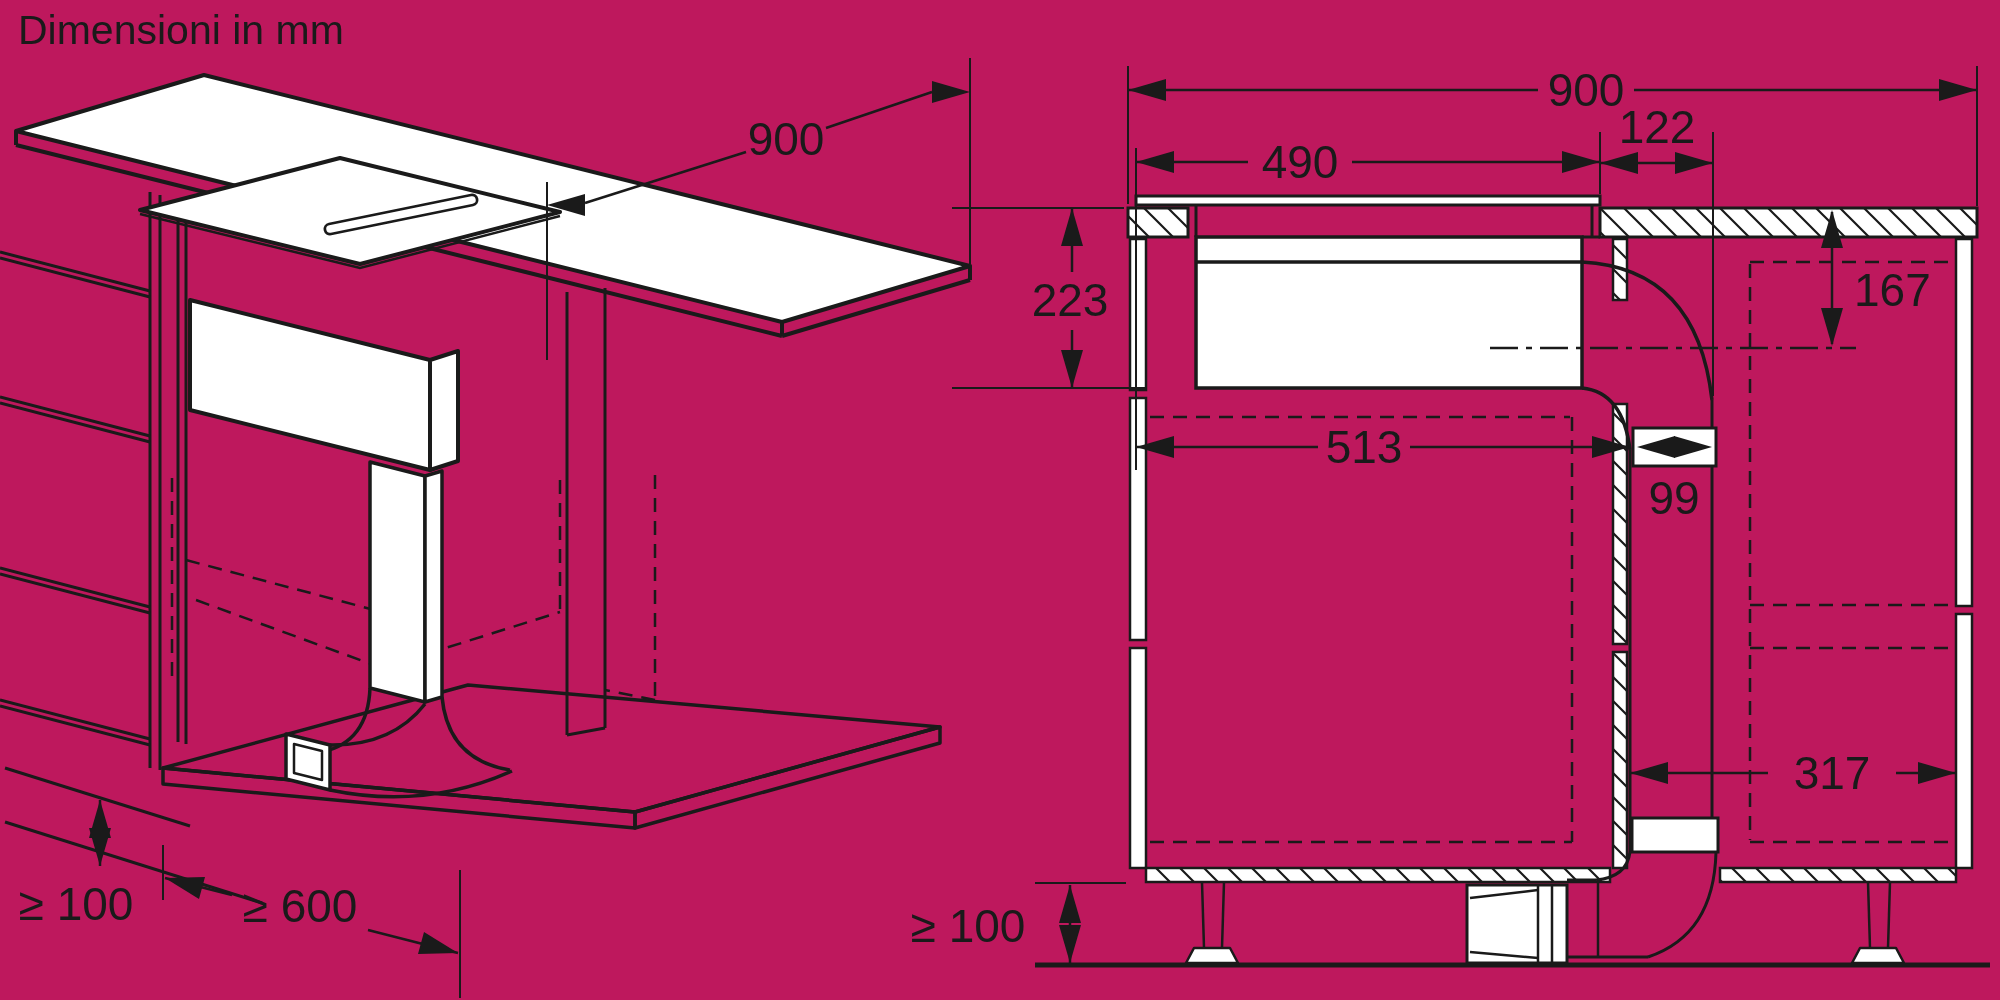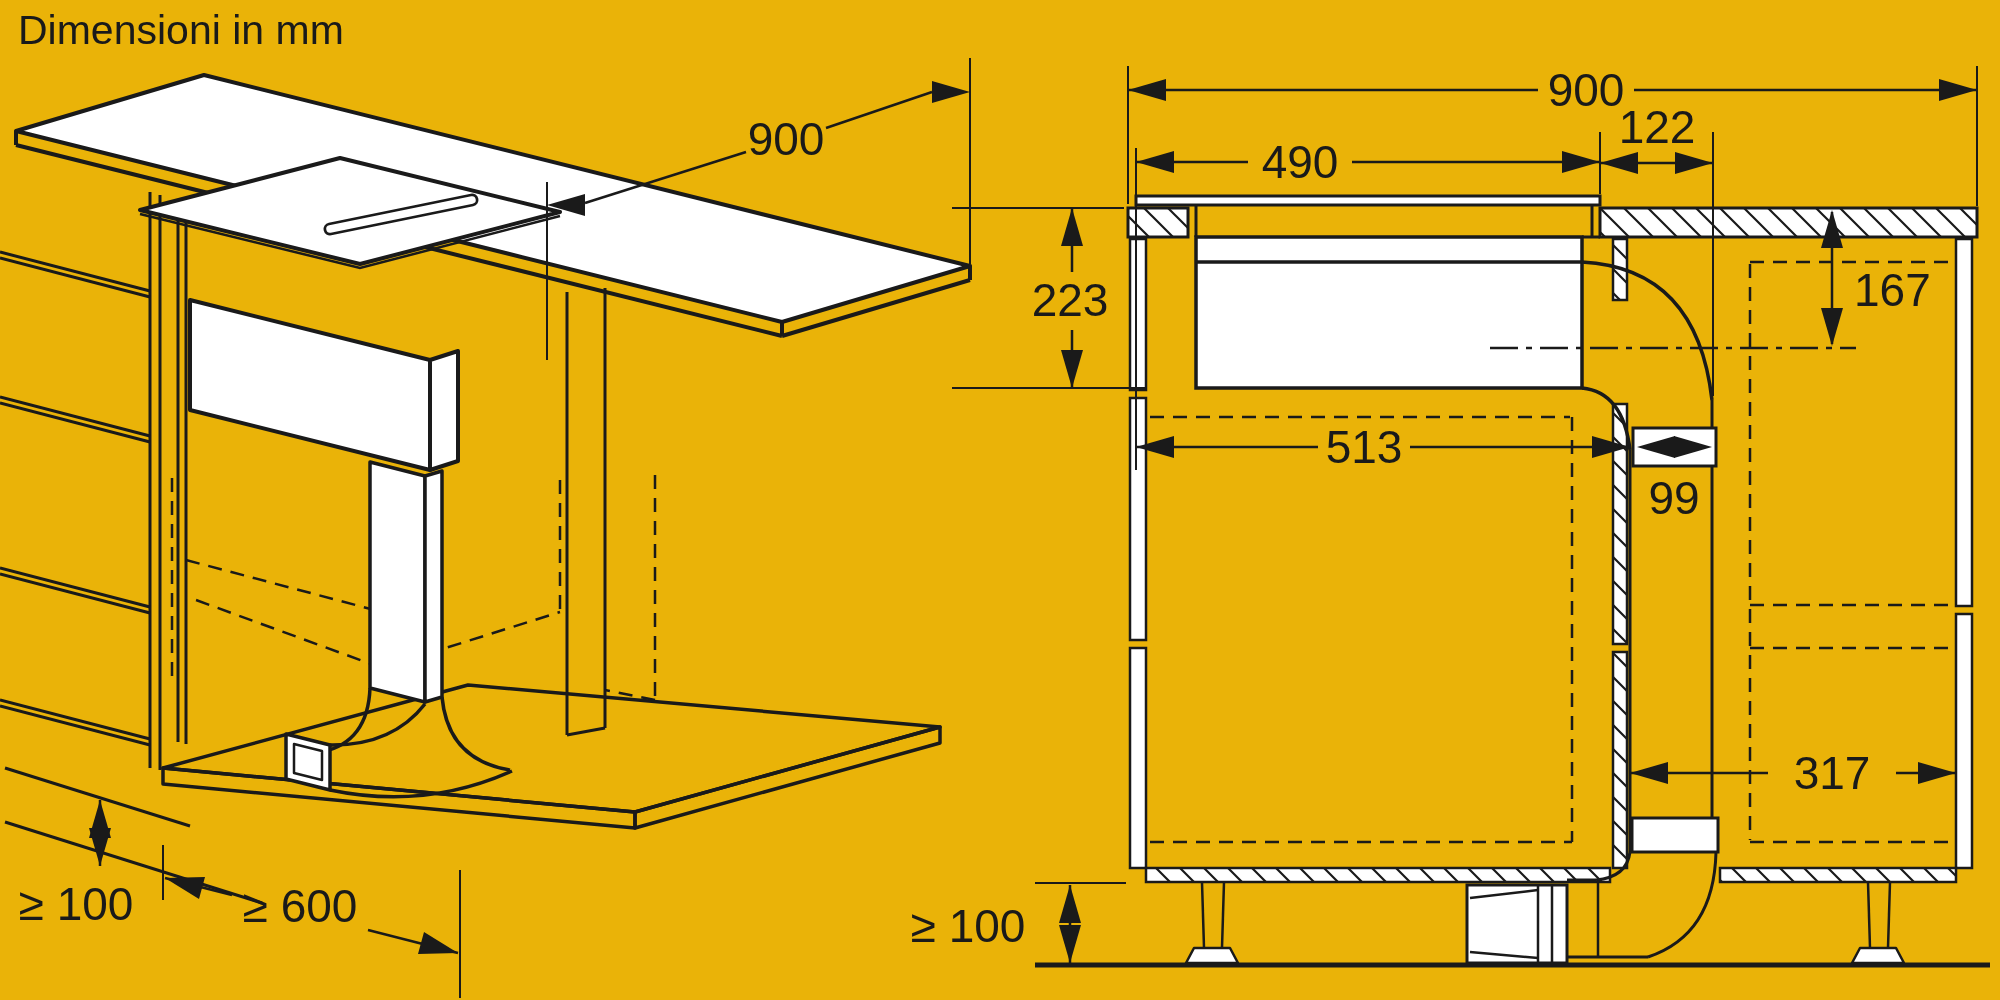--- a/index.html
+++ b/index.html
@@ -1,16 +1,16 @@
 <!DOCTYPE html>
 <html><head>
 <meta charset="utf-8">
 <style>
   html,body{margin:0;padding:0;background:#ffffff;}
-  .stage{position:relative;width:2000px;height:1000px;background:#eab308;overflow:hidden;
+  .stage{position:relative;width:2000px;height:1000px;background:#be185d;overflow:hidden;
          font-family:"Liberation Sans", sans-serif;}
   svg{position:absolute;inset:0;}
   text{fill:#1a1a1a;font-family:"Liberation Sans", sans-serif;}
   .dim{font-size:46px;}
   .title{font-size:41px;}
   .ln{stroke:#1a1a1a;fill:none;}
   .w2{stroke-width:2;} .w25{stroke-width:2.5;} .w3{stroke-width:3;}
   .w35{stroke-width:3.5;} .w4{stroke-width:4;} .w5{stroke-width:5;}
   .dash{stroke-dasharray:14 9;}
   .dashdot{stroke-dasharray:28 8 6 8;}

